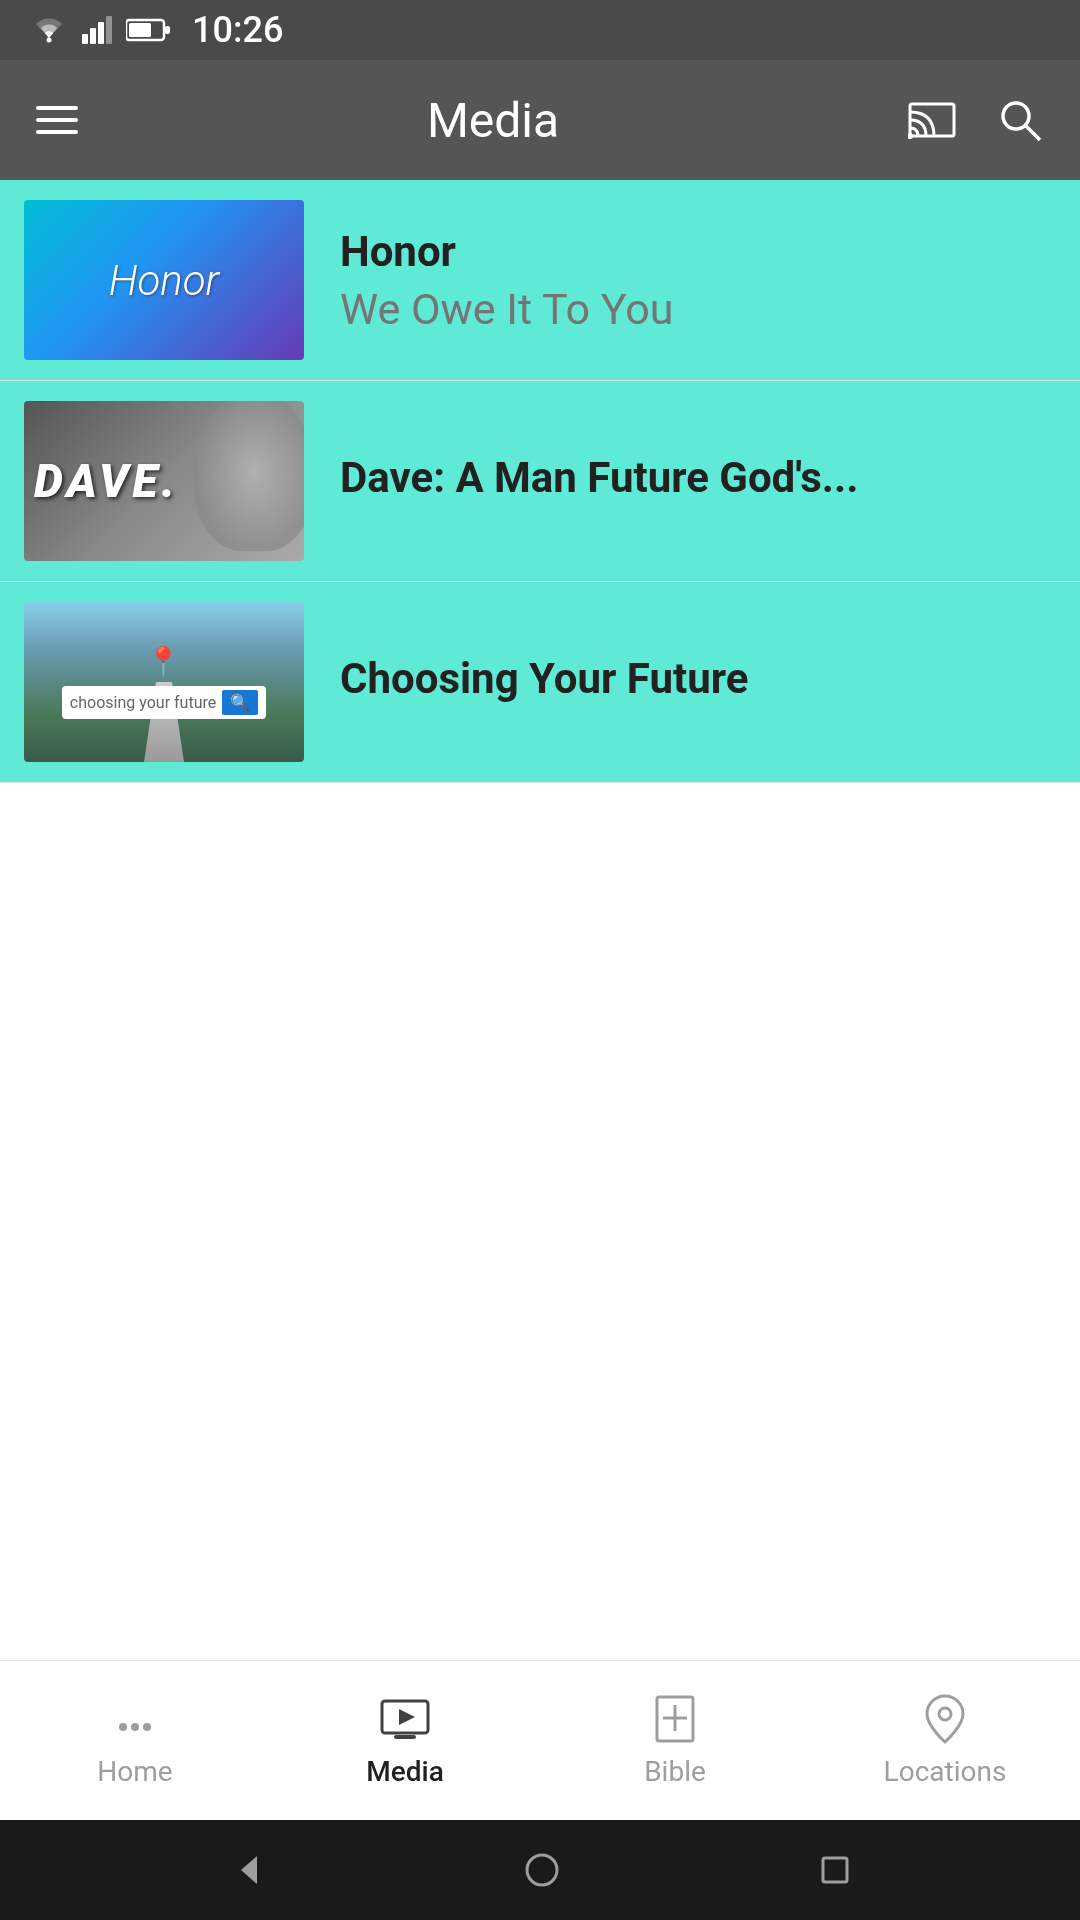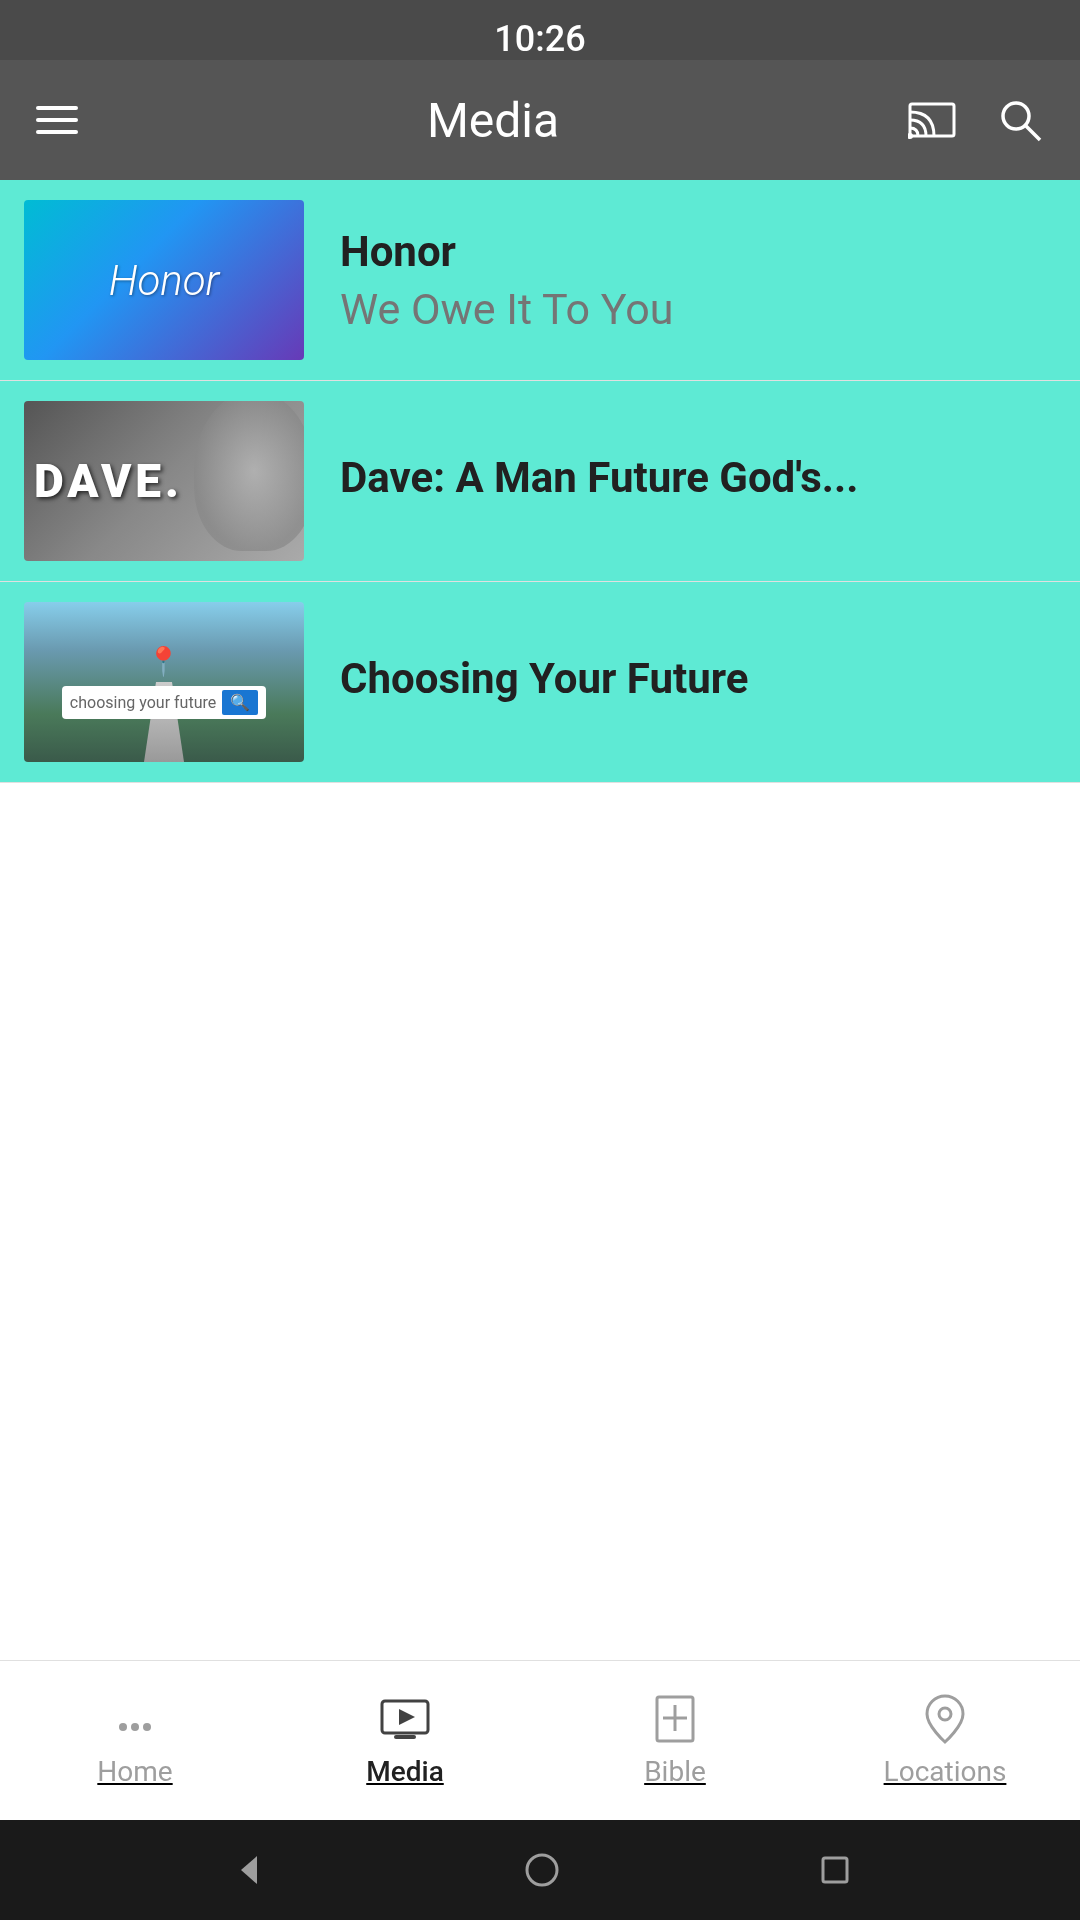--- a/index.html
+++ b/index.html
@@ -14,24 +14,23 @@
       position: relative;
     }
 
     
     .status-bar {
       width: 100%;
       height: 60px;
       background: #4a4a4a;
       display: flex;
       align-items: center;
-      justify-content: flex-end;
+      justify-content: flex-start;
       padding: 0 30px;
       gap: 20px;
-      flex-direction: column;
     }
 
     .status-time {
       color: white;
       font-size: 36px;
       font-weight: 500;
     }
 
     .status-icons {
       display: flex;
@@ -124,20 +123,21 @@
     .thumb-dave {
       background: linear-gradient(135deg, #555 0%, #888 50%, #aaa 100%);
       width: 100%;
       height: 100%;
       display: flex;
       align-items: center;
       justify-content: flex-start;
       padding: 10px;
       position: relative;
       overflow: hidden;
+      font-style: italic;
     }
     .thumb-dave-text {
       color: white;
       font-size: 46px;
       font-weight: 900;
       letter-spacing: 4px;
       text-shadow: 2px 2px 4px rgba(0,0,0,0.7);
       z-index: 2;
     }
     .thumb-dave-face {
@@ -232,21 +232,20 @@
 
     .nav-item {
       flex: 1;
       display: flex;
       flex-direction: column;
       align-items: center;
       justify-content: center;
       gap: 10px;
       cursor: pointer;
       height: 100%;
-      text-decoration: underline;
     }
 
     .nav-icon {
       width: 52px;
       height: 52px;
       display: flex;
       align-items: center;
       justify-content: center;
       color: #9e9e9e;
     }

